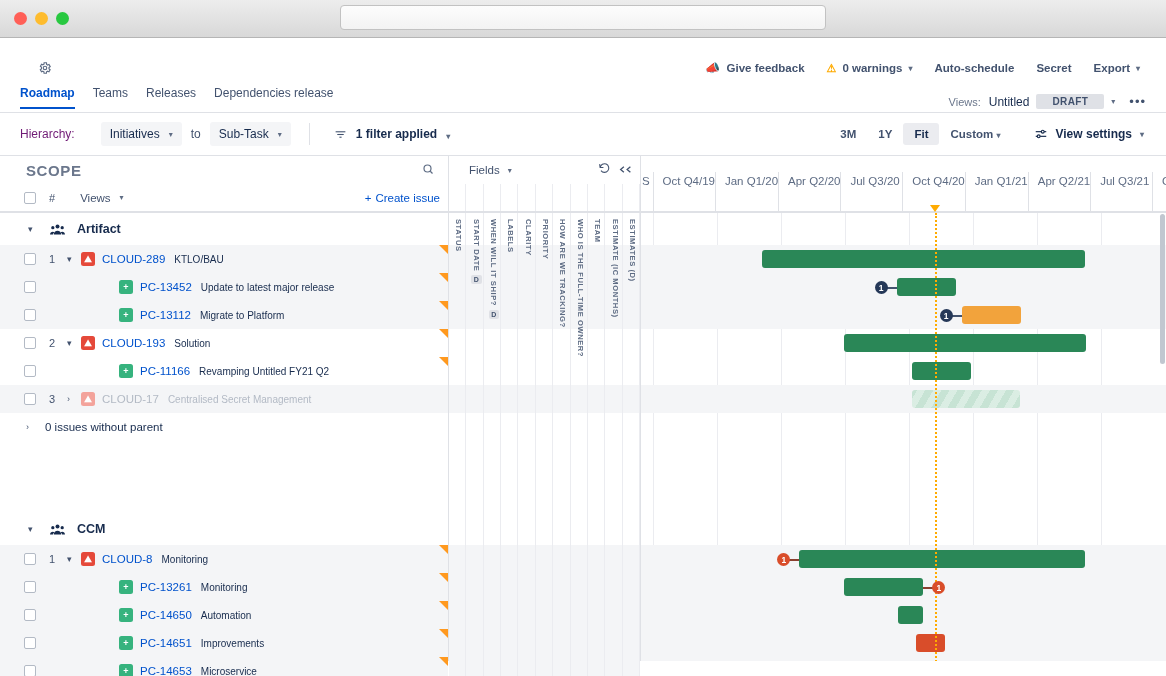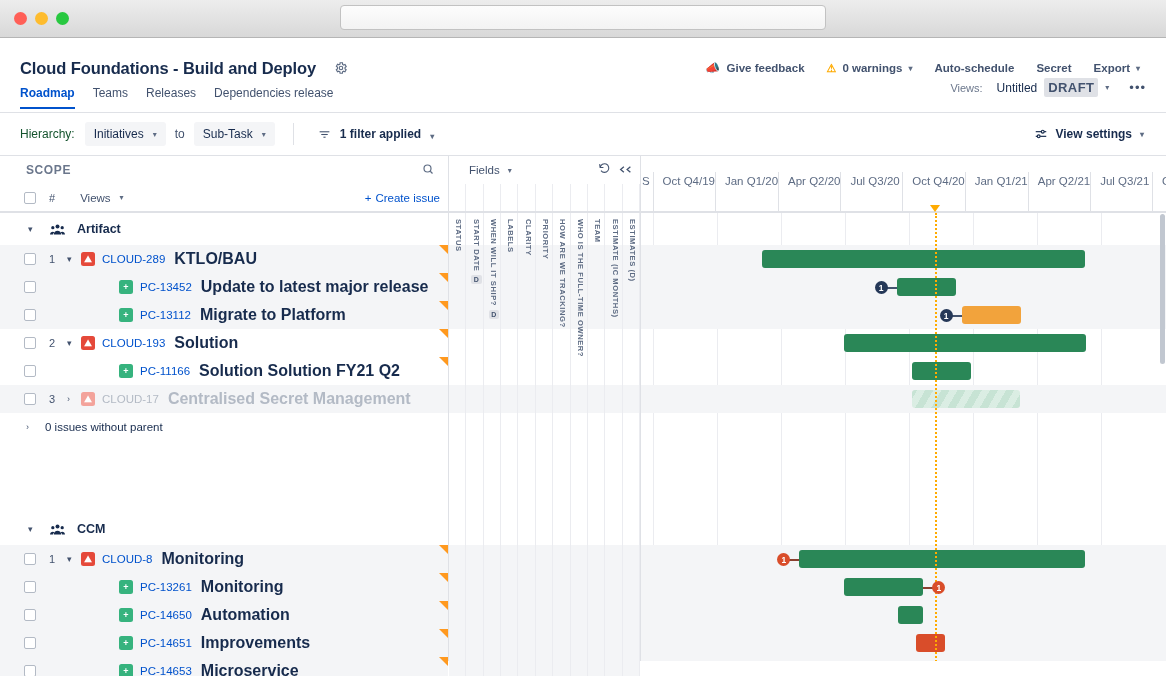--- a/index.html
+++ b/index.html
@@ -71,44 +71,44 @@
     display: flex; align-items: center; padding: 0 16px 0 20px;
     height: 30px; position: relative;
   }
   .tabs { display: flex; gap: 18px; }
   .tab {
     font-size: 12px; color: #42526e; padding-bottom: 7px;
     cursor: pointer; border-bottom: 2px solid transparent; white-space: nowrap;
   }
   .tab.active { color: #0052cc; font-weight: 600; border-bottom-color: #0052cc; }
   .views-grp {
-    position: absolute; right: 14px; bottom: 12px;
-    display: flex; align-items: center; gap: 6px;
+    position: absolute; right: 14px; bottom: 0;
+    display: flex; align-items: center; 
   }
   .views-lbl { font-size: 11px; color: #6b778c; }
   .views-pill {
     display: flex; align-items: center; gap: 7px;
     padding: 3px 8px; border-radius: 3px; cursor: pointer;
   }
   .views-name { font-size: 12px; color: #172b4d; font-weight: 500; }
   .draft-tag {
-    font-size: 13px; font-weight: 700; color: #42526e;
-    background: #dfe1e6; border-radius: 2px; padding: 2px 4px;
+    font-size: 10px; font-weight: 700; color: #42526e;
+    background: #dfe1e6; border-radius: 2px; padding: 2px 16px;
     letter-spacing: 0.4px;
   }
   .dots-btn { font-size: 13px; color: #42526e; padding: 0 6px; cursor: pointer; letter-spacing:1px;}
 
   .hr { height: 1px; background: #dfe1e6; width: 100%; }
 
   
   .toolbar {
     display: flex; align-items: center; height: 42px;
     padding: 0 14px 0 20px; position: relative;
   }
-  .hier-lbl { font-size: 12px; color: #14532d; margin-right: 10px; }
+  .hier-lbl { font-size: 12px; color: #701a75; margin-right: 26px; }
   .sel {
     background: #f4f5f7; border: none; border-radius: 3px;
     font-size: 12px; color: #172b4d; padding: 5px 9px;
     display: flex; align-items: center; gap: 9px; cursor: pointer;
   }
   .to-lbl { font-size: 12px; color: #42526e; margin: 0 9px; }
   .vdiv { width: 1px; height: 22px; background: #dfe1e6; margin: 0 18px; }
   .filter-btn {
     display: flex; align-items: flex-end; gap: 9px; cursor: pointer;
     font-size: 12px; color: #172b4d; font-weight: 600;
@@ -135,21 +135,21 @@
   .scope-col { width: 448px; flex: 0 0 448px; position: relative; background:#fff; }
   .fields-col { width: 192px; flex: 0 0 192px; position: relative; background:#fff;
                 border-left: 1px solid #dfe1e6; }
   .time-col { flex: 1; position: relative; overflow: hidden; background:#fff;
               border-left: 1px solid #dfe1e6; }
 
   .scope-head {
     height: 28px; display: flex; align-items: center;
     padding: 0 12px 0 26px; position: relative;
   }
-  .scope-lbl { font-size: 12px; color: #6b778c; font-weight: 700; letter-spacing: 0.6px; }
+  .scope-lbl { font-size: 15px; color: #6b778c; font-weight: 700; letter-spacing: 0.6px; }
   .search-ic { position: absolute; right: 14px; color: #5e6c84; font-size: 12px; cursor: pointer; }
 
   .cols-head {
     height: 27px; display: flex; align-items: center;
     padding: 0 12px 0 24px; position: relative;
   }
   .chk {
     width: 12px; height: 12px; border: 1.5px solid #b3bac5;
     border-radius: 2px; background: #fff; flex: 0 0 12px; cursor: pointer;
   }
@@ -229,21 +229,21 @@
   .itype {
     width: 14px; height: 14px; border-radius: 2.5px; flex: 0 0 14px;
     display: flex; align-items: center; justify-content: center;
     color: #fff; font-size: 9px; font-weight: 700; margin-right: 7px;
   }
   .itype.initiative { background: #e5493a; }
   .itype.epic { background: #36b37e; }
   .itype.dim { background: #f3a39b; }
   .ikey { font-size: 11.5px; color: #0052cc; cursor: pointer; white-space: nowrap; }
   .ikey.dim { color: #b3bac5; }
-  .isum { font-size: 16px; color: #172b4d; margin-left: 9px; white-space: nowrap; font-weight: bold; }
+  .isum { font-size: 10px; color: #172b4d; margin-left: 9px; white-space: nowrap; }
   .isum.dim { color: #b3bac5; }
   .nop { font-size: 11.5px; color: #172b4d; }
   .nop-row { display: flex; align-items: center; gap: 9px; padding-left: 26px; height: 28px; }
 
   .flag {
     position: absolute; right: 0; top: 0;
     width: 0; height: 0;
     border-top: 9px solid #ff991f;
     border-left: 9px solid transparent;
   }
@@ -302,21 +302,20 @@
     <div class="dot r"></div>
     <div class="dot y"></div>
     <div class="dot g"></div>
   </div>
   <div class="urlbar"></div>
 </div>
 
 <div class="app">
 
   <div class="hdr-row">
-    <div class="proj-title">Cloud Foundations - Build and Deploy</div>
     <div class="gear-btn">
       <svg width="14" height="14" viewBox="0 0 24 24" fill="none" stroke="currentColor" stroke-width="2">
         <circle cx="12" cy="12" r="3"></circle>
         <path d="M19 12a7 7 0 0 0-.1-1l2-1.5-2-3.4-2.3 1a7 7 0 0 0-1.7-1L14.5 3h-4l-.4 2.6a7 7 0 0 0-1.7 1l-2.3-1-2 3.4L6 10.5a7 7 0 0 0 0 3l-2 1.5 2 3.4 2.3-1a7 7 0 0 0 1.7 1l.4 2.6h4l.4-2.6a7 7 0 0 0 1.7-1l2.3 1 2-3.4-2-1.5c.1-.3.1-.7.1-1z"></path>
       </svg>
     </div>
     <div class="hdr-spacer"></div>
 
     <div class="hdr-actions">
       <div class="hbtn">
@@ -376,20 +375,29 @@
       <svg width="13" height="13" viewBox="0 0 24 24" stroke="#42526e" stroke-width="2" fill="none">
         <line x1="3" y1="7" x2="21" y2="7"></line>
         <line x1="6" y1="12" x2="18" y2="12"></line>
         <line x1="10" y1="17" x2="14" y2="17"></line>
       </svg>
       <span>1 filter applied</span>
       <span class="caret">▾</span>
     </div>
 
     <div class="tb-right">
+      <div class="seg">
+        <div class="seg-item">3M</div>
+        <div class="seg-item">1Y</div>
+        <div class="seg-item on">Fit</div>
+        <div class="seg-item">
+          <span>Custom</span>
+          <span class="caret"> ▾</span>
+        </div>
+      </div>
       <div class="vs-btn">
         <svg width="14" height="14" viewBox="0 0 24 24" stroke="#172b4d" stroke-width="2" fill="none">
           <line x1="3" y1="8" x2="21" y2="8"></line>
             <circle cx="15" cy="8" r="2.4" fill="#fff"></circle>
           <line x1="3" y1="16" x2="21" y2="16"></line>
             <circle cx="8" cy="16" r="2.4" fill="#fff"></circle>
         </svg>
         <span>View settings</span>
         <span class="caret">▾</span>
       </div>
@@ -483,21 +491,21 @@
             </div>
             <span class="flag"></span>
           </div>
           <div class="row" style="height: 28px; position: relative;">
             <div class="ir">
               <div class="chk"></div>
               <span class="num"></span>
               <span style="width:52px"></span>
               <span class="itype epic">+</span>
               <span class="ikey">PC-11166</span>
-              <span class="isum">Solution Solution FY21 Q2</span>
+              <span class="isum">Revamping Untitled FY21 Q2</span>
             </div>
             <span class="flag"></span>
           </div>
           <div class="row alt" style="height: 28px; position: relative;">
             <div class="ir">
               <div class="chk"></div>
               <span class="num">3</span>
               <span class="chv">›</span>
               <span class="itype initiative dim">⛰</span>
               <span class="ikey dim">CLOUD-17</span>

